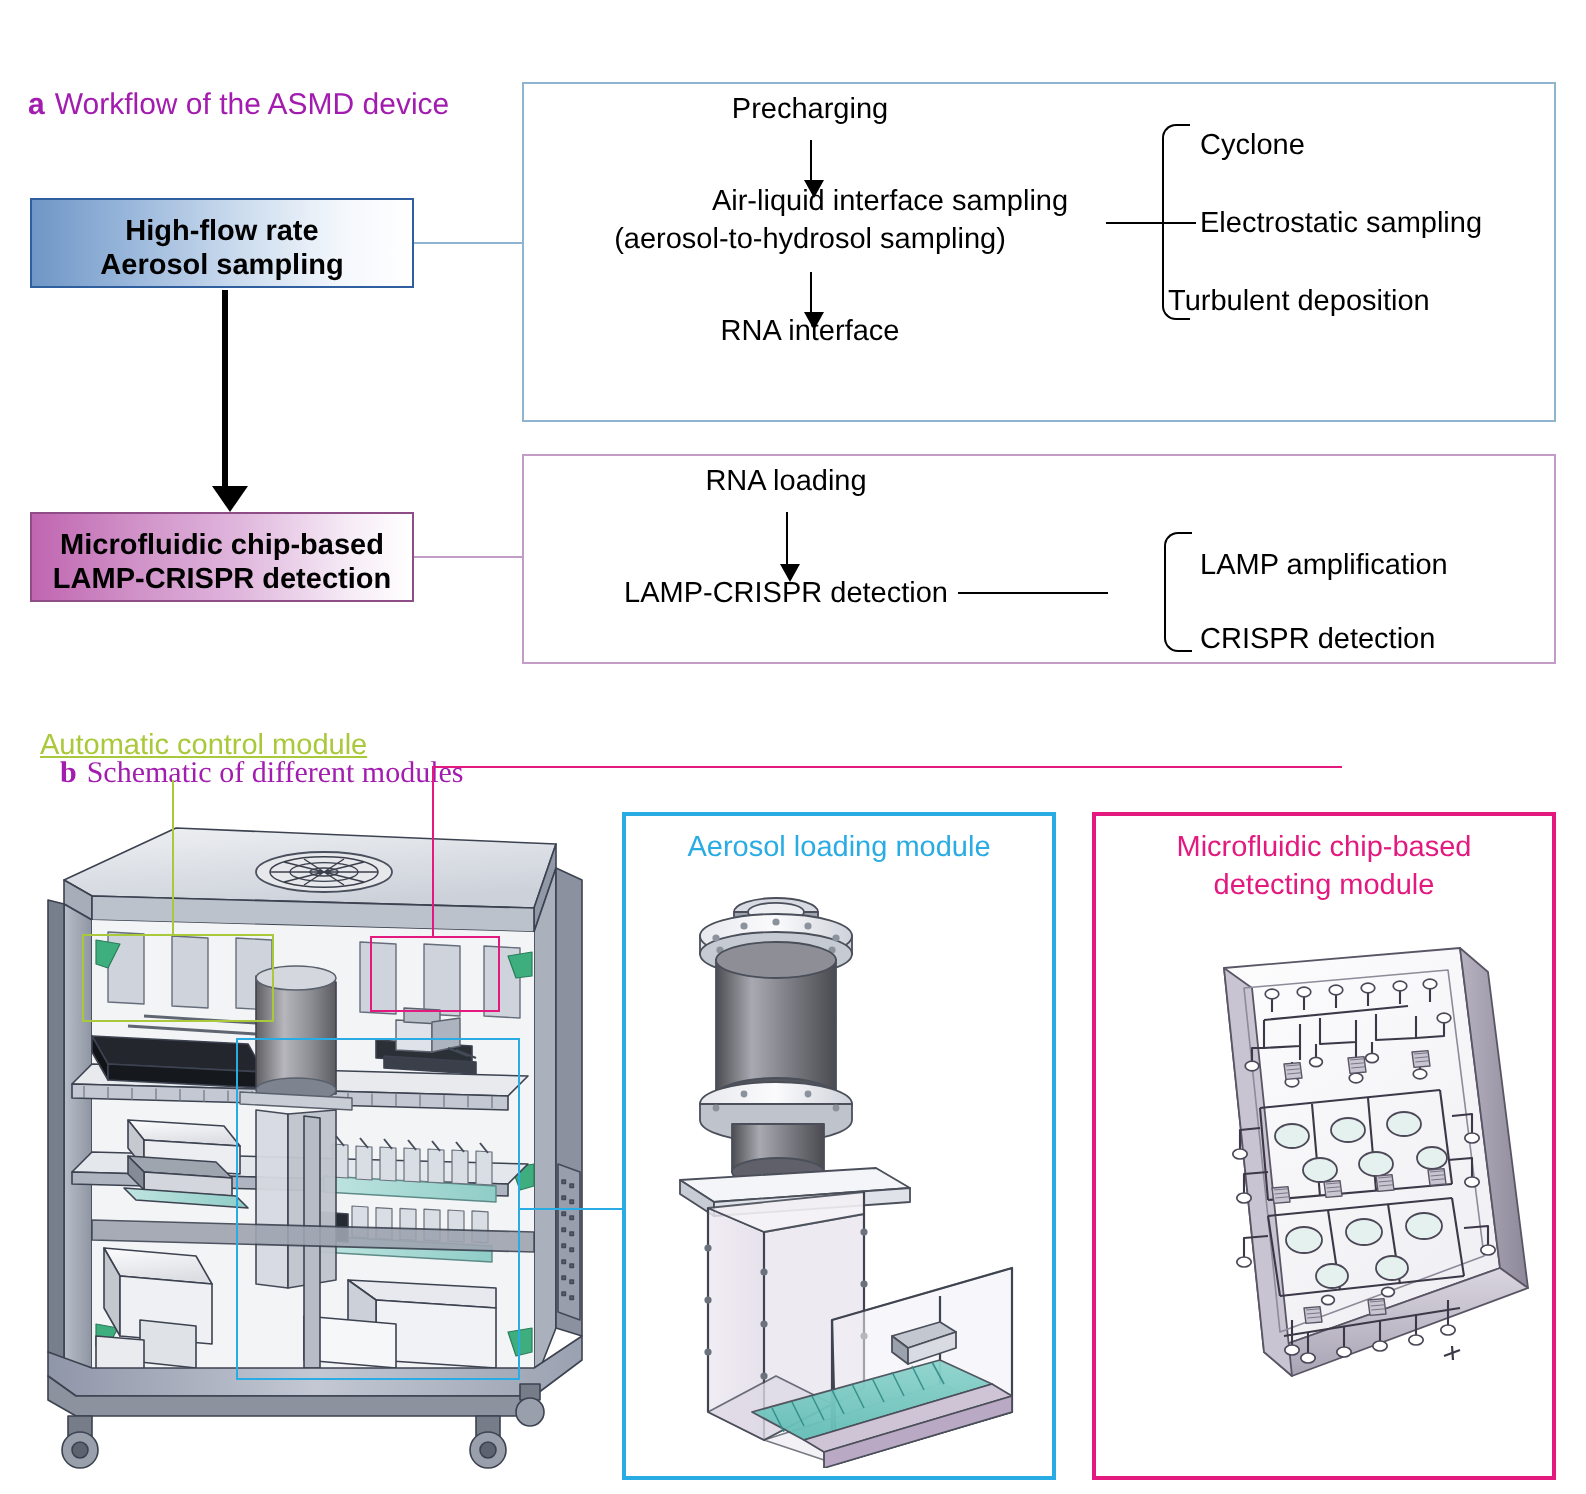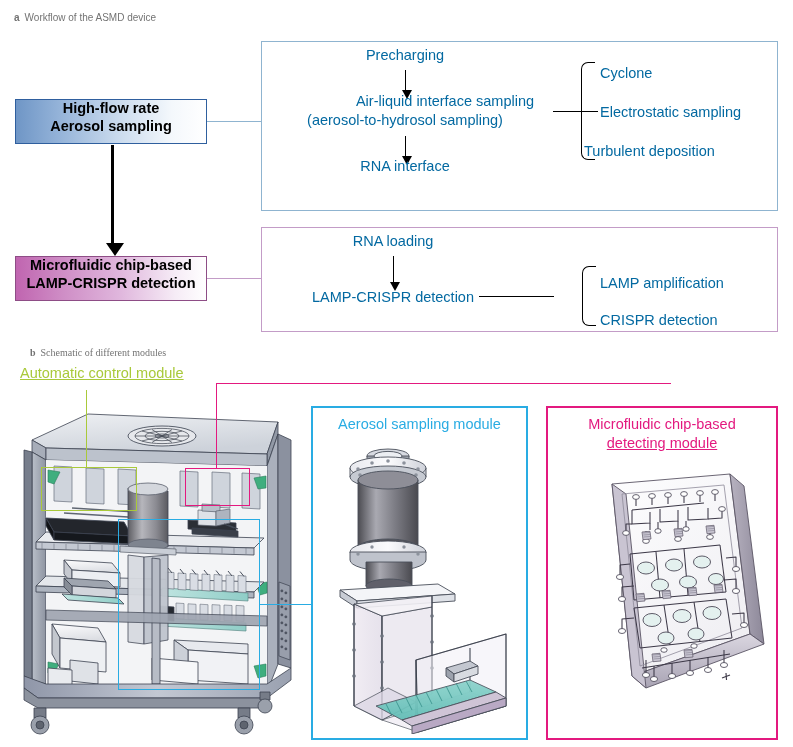--- a/index.html
+++ b/index.html
@@ -10,32 +10,33 @@
     font-family:"Liberation Sans", sans-serif;
     color:#000;
     overflow:hidden;
     position:relative;
   }
   .fig{position:absolute;left:0;top:0;width:793px;height:747px;}
 
   
   .panel-caption{
     position:absolute;
-    font-size:10px;
+    font-size:15px;
     line-height:1;
     white-space:nowrap;
-    color:#737373;
+    color:#a21caf;
+    margin-top:32px;
   }
   .panel-caption .pl{font-weight:bold;margin-right:5px;}
 
   
   .lbox{
     position:absolute;
     display:flex;flex-direction:column;
-    align-items:center;justify-content:flex-start;
+    align-items:center;justify-content:flex-end;
     font-weight:bold;font-size:14.5px;line-height:1.22;
     text-align:center;white-space:nowrap;
     box-sizing:border-box;
   }
   .lbox-blue{
     background:linear-gradient(to right,#6f96c6 0%,#93b2d8 22%,#ccdcee 55%,#f4f8fc 82%,#ffffff 100%);
     border:1px solid #2f5f9e;
   }
   .lbox-pink{
     background:linear-gradient(to right,#c065b0 0%,#cf8ec6 25%,#e0b7dd 55%,#f6ecf6 84%,#ffffff 100%);
@@ -46,21 +47,21 @@
   .pbox{position:absolute;box-sizing:border-box;background:#fff;}
   .pbox-blue{border:1.6px solid #8fb4d0;}
   .pbox-pink{border:1.6px solid #c39cc7;}
 
   
   .t{
     position:absolute;
     font-size:14.5px;
     line-height:1.25;
     white-space:nowrap;
-    color:#0369a1;
+    color:#000000;
   }
   .t.c{transform:translateX(-50%);text-align:center;}
 
   
   .hr{position:absolute;height:0;border-top-style:solid;border-top-width:1.4px;}
   .blue-line{border-color:#8fb4d0;}
   .pink-line{border-color:#c39cc7;}
   .blk-line{border-color:#000;}
 
   
@@ -399,21 +400,21 @@
   <div class="hl hl-cyan" style="left:118px;top:519px;width:142px;height:171px;"></div>
 
   <div class="ll v c-green" style="left:86px;top:390px;height:78px;"></div>
 
   <div class="ll v c-magenta" style="left:216px;top:383px;height:86px;"></div>
   <div class="ll h c-magenta" style="left:216px;top:383px;width:455px;"></div>
 
   <div class="ll h c-cyan" style="left:259px;top:604px;width:52px;"></div>
 
   <div class="mbox mbox-cyan" style="left:311px;top:406px;width:217px;height:334px;"></div>
-  <div class="mtitle cyan" style="left:311px;top:415px;width:217px;">Aerosol sampling module</div>
+  <div class="mtitle cyan" style="left:311px;top:415px;width:217px;">Aerosol loading module</div>
 
   <svg width="200" height="290" viewBox="0 0 200 290" style="position:absolute;left:320px;top:444px;">
     <defs>
       <linearGradient id="gBlower" x1="0" y1="0" x2="1" y2="0">
         <stop offset="0" stop-color="#4c4c52"></stop>
           <stop offset="0.3" stop-color="#a9a9b1"></stop>
         <stop offset="0.62" stop-color="#7c7c84"></stop>
           <stop offset="1" stop-color="#4a4a50"></stop>
       </linearGradient>
       <linearGradient id="gFlange" x1="0" y1="0" x2="1" y2="0">
@@ -517,21 +518,21 @@
       <path d="M92 282 L186 254 L186 262 L92 290 Z" fill="#b9a9c4"></path>
 
       <path d="M126 224 L150 217 L158 222 L134 230 Z" fill="#c3c7d0"></path>
       <path d="M126 224 L126 232 L134 238 L134 230 Z" fill="#9ca2ad"></path>
       <path d="M134 230 L158 222 L158 230 L134 238 Z" fill="#d8dbe1"></path>
     </g>
   </svg>
 
   <div class="mbox mbox-magenta" style="left:546px;top:406px;width:232px;height:334px;"></div>
   <div class="mtitle magenta" style="left:546px;top:415px;width:232px;">Microfluidic chip-based</div>
-  <div class="mtitle magenta" style="left:546px;top:434px;width:232px;text-decoration:underline;">detecting module</div>
+  <div class="mtitle magenta" style="left:546px;top:434px;width:232px;">detecting module</div>
 
   <svg width="216" height="266" viewBox="0 0 216 266" style="position:absolute;left:554px;top:468px;">
     <defs>
       <linearGradient id="gChipTop" x1="0" y1="0" x2="0.6" y2="1">
         <stop offset="0" stop-color="#fdfdfe"></stop>
           <stop offset="1" stop-color="#f0eff3"></stop>
       </linearGradient>
       <linearGradient id="gChipRight" x1="0" y1="0" x2="1" y2="0">
         <stop offset="0" stop-color="#b7b2c0"></stop>
           <stop offset="1" stop-color="#8d8899"></stop>

